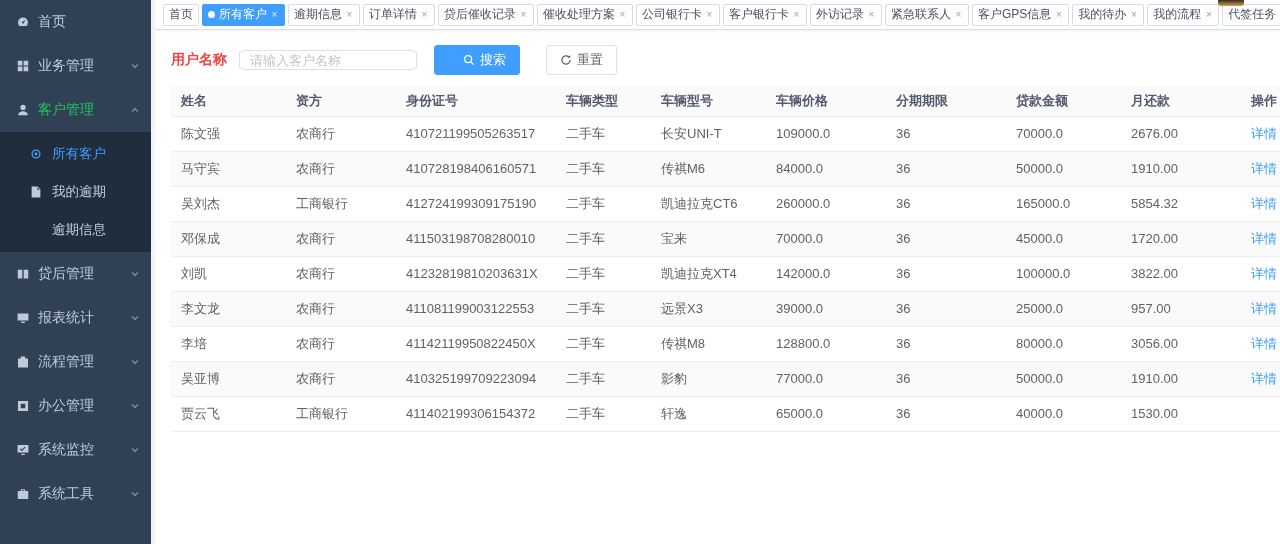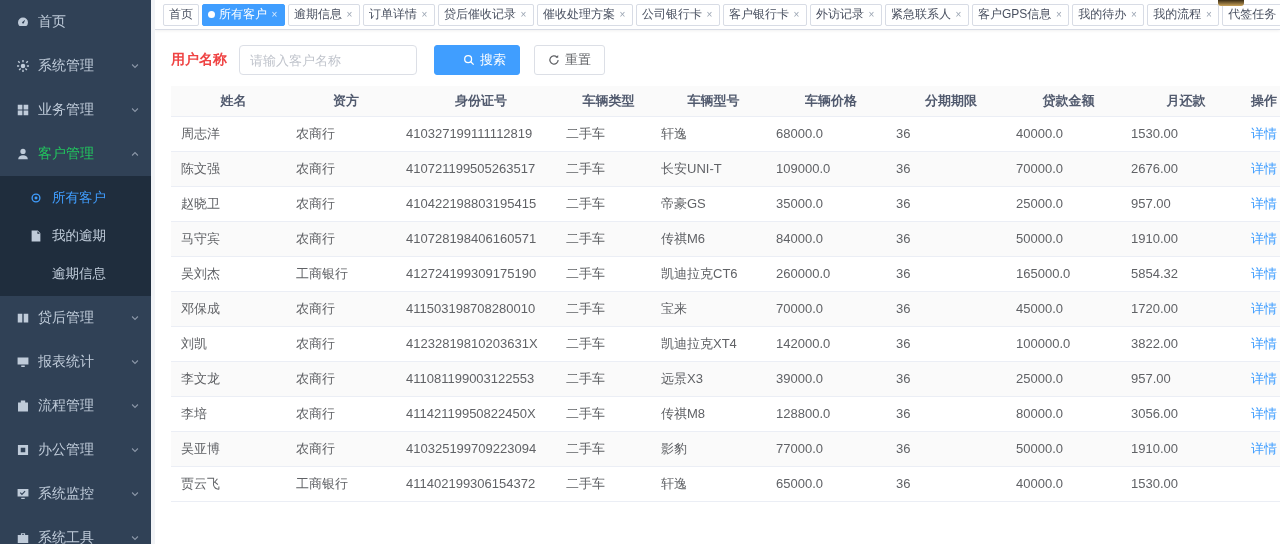--- a/index.html
+++ b/index.html
@@ -43,34 +43,34 @@
   .tab.active { background:#409eff; border-color:#409eff; color:#fff; }
   .tab.active .tab-dot { display:inline-block; }
   .tab.active .tab-close { color:#d9ecff; }
 
   .avatar-sliver { position:absolute; right:36px; top:0; width:26px; height:6px;
          background:linear-gradient(180deg,#3a2c14,#caa35a); border-radius:0 0 3px 3px; z-index:9; }
 
   
   .search-row { display:flex; align-items:center; padding:14px 0 0 16px; height:46px; }
   .search-label { font-size:14px; font-weight:bold; color:#ef4444; margin-right:12px; }
-  .search-input { width:178px; height:30px; border:1px solid #dcdfe6; border-radius:4px;
+  .search-input { width:178px; height:20px; border:1px solid #dcdfe6; border-radius:4px;
          padding:0 10px; font-size:13px; color:#606266; outline:none;
          font-family:"Liberation Sans","DejaVu Sans",sans-serif; }
   .search-input::placeholder { color:#c0c4cc; }
   .btn { height:30px; display:inline-flex; align-items:center; gap:5px; padding:0 13px;
          font-size:13px; border-radius:3px; cursor:pointer; border:1px solid transparent; }
   .btn-primary { background:#409eff; border-color:#409eff; color:#fff; margin-left:17px;padding-left:28px; }
-  .btn-plain { background:#fff; border-color:#dcdfe6; color:#606266; margin-left:14px; }
+  .btn-plain { background:#fff; border-color:#dcdfe6; color:#606266; margin-left:26px; }
   .btn svg { width:12px; height:12px; }
 
   
   .table-wrap { padding:10px 8px 0 16px; }
   table { width:100%; border-collapse:collapse; table-layout:fixed; }
-  th { height:30px; font-size:13px; font-weight:bold; color:#515a6e; text-align:center;
+  th { height:30px; font-size:13px; font-weight:bold; color:#515a6e; text-align:left;
        background:#fafafa; padding:0 0 0 10px; border-bottom:1px solid #ebeef5;
        white-space:nowrap; overflow:hidden; }
   td { height:35px; font-size:13px; color:#606266; padding:0 0 0 10px;
        border-bottom:1px solid #ebeef5; white-space:nowrap; overflow:hidden; }
   tbody tr:nth-child(even) { background:#fafafa; }
   th.col-action, td.col-action { text-align:right; padding-right:8px; }
   .detail-link { color:#409eff; cursor:pointer; text-decoration:none; }
 </style>
 </head>
 <body>
@@ -78,34 +78,20 @@
 <div class="sidebar">
   <div id="menu-top">
       <div class="menu-item">
     <span class="mi-icon">
           <svg viewBox="0 0 16 16" fill="currentColor">
             <path d="M8 2.8A5.7 5.7 0 0 0 2.3 8.5c0 1.7.7 3.2 1.9 4.2h7.6a5.7 5.7 0 0 0 1.9-4.2A5.7 5.7 0 0 0 8 2.8zm.9 6.5a1.1 1.1 0 1 1-1.7-1.4l3.3-2.5-1.6 3.9z"></path>
           </svg>
         </span>
     <span class="mi-label">首页</span>
 
-  </div>
-      <div class="menu-item">
-    <span class="mi-icon">
-          <svg viewBox="0 0 16 16" fill="currentColor">
-            <circle cx="8" cy="8" r="2.6"></circle>
-            <path d="M7.2 1.2h1.6v2.4H7.2zM7.2 12.4h1.6v2.4H7.2zM1.2 7.2h2.4v1.6H1.2zM12.4 7.2h2.4v1.6h-2.4zM3 2l1.8 1.8-1.1 1.1L2 3.1zM11.2 10.2l1.8 1.8-1.1 1.1-1.8-1.8zM13 2l1.1 1.1-1.8 1.8-1.1-1.1zM4.8 10.2l1.1 1.1-1.8 1.8L3 12z"></path>
-          </svg>
-        </span>
-    <span class="mi-label">系统管理</span>
-    <span class="mi-chevron">
-          <svg width="10" height="10" viewBox="0 0 12 12">
-            <path d="M2.5 4.2l3.5 3.5 3.5-3.5" fill="none" stroke="currentColor" stroke-width="1.3"></path>
-          </svg>
-        </span>
   </div>
       <div class="menu-item">
     <span class="mi-icon">
           <svg viewBox="0 0 16 16" fill="currentColor">
             <path d="M2 2h5.3v5.3H2zM8.7 2H14v5.3H8.7zM2 8.7h5.3V14H2zM8.7 8.7H14V14H8.7z"></path>
           </svg>
         </span>
     <span class="mi-label">业务管理</span>
     <span class="mi-chevron">
           <svg width="10" height="10" viewBox="0 0 12 12">
@@ -354,57 +340,29 @@
             <th>车辆型号</th>
             <th>车辆价格</th>
             <th>分期期限</th>
             <th>贷款金额</th>
             <th>月还款</th>
             <th class="col-action">操作</th>
           </tr>
         </thead>
       <tbody id="tbody">
           <tr>
-    <td>周志洋</td>
-    <td>农商行</td>
-    <td>410327199111112819</td>
-    <td>二手车</td>
-    <td>轩逸</td>
-    <td>68000.0</td>
-    <td>36</td>
-    <td>40000.0</td>
-    <td>1530.00</td>
-    <td class="col-action">
-      <a class="detail-link">详情</a>
-    </td>
-  </tr>
-          <tr>
     <td>陈文强</td>
     <td>农商行</td>
     <td>410721199505263517</td>
     <td>二手车</td>
     <td>长安UNI-T</td>
     <td>109000.0</td>
     <td>36</td>
     <td>70000.0</td>
     <td>2676.00</td>
-    <td class="col-action">
-      <a class="detail-link">详情</a>
-    </td>
-  </tr>
-          <tr>
-    <td>赵晓卫</td>
-    <td>农商行</td>
-    <td>410422198803195415</td>
-    <td>二手车</td>
-    <td>帝豪GS</td>
-    <td>35000.0</td>
-    <td>36</td>
-    <td>25000.0</td>
-    <td>957.00</td>
     <td class="col-action">
       <a class="detail-link">详情</a>
     </td>
   </tr>
           <tr>
     <td>马守宾</td>
     <td>农商行</td>
     <td>410728198406160571</td>
     <td>二手车</td>
     <td>传祺M6</td>

